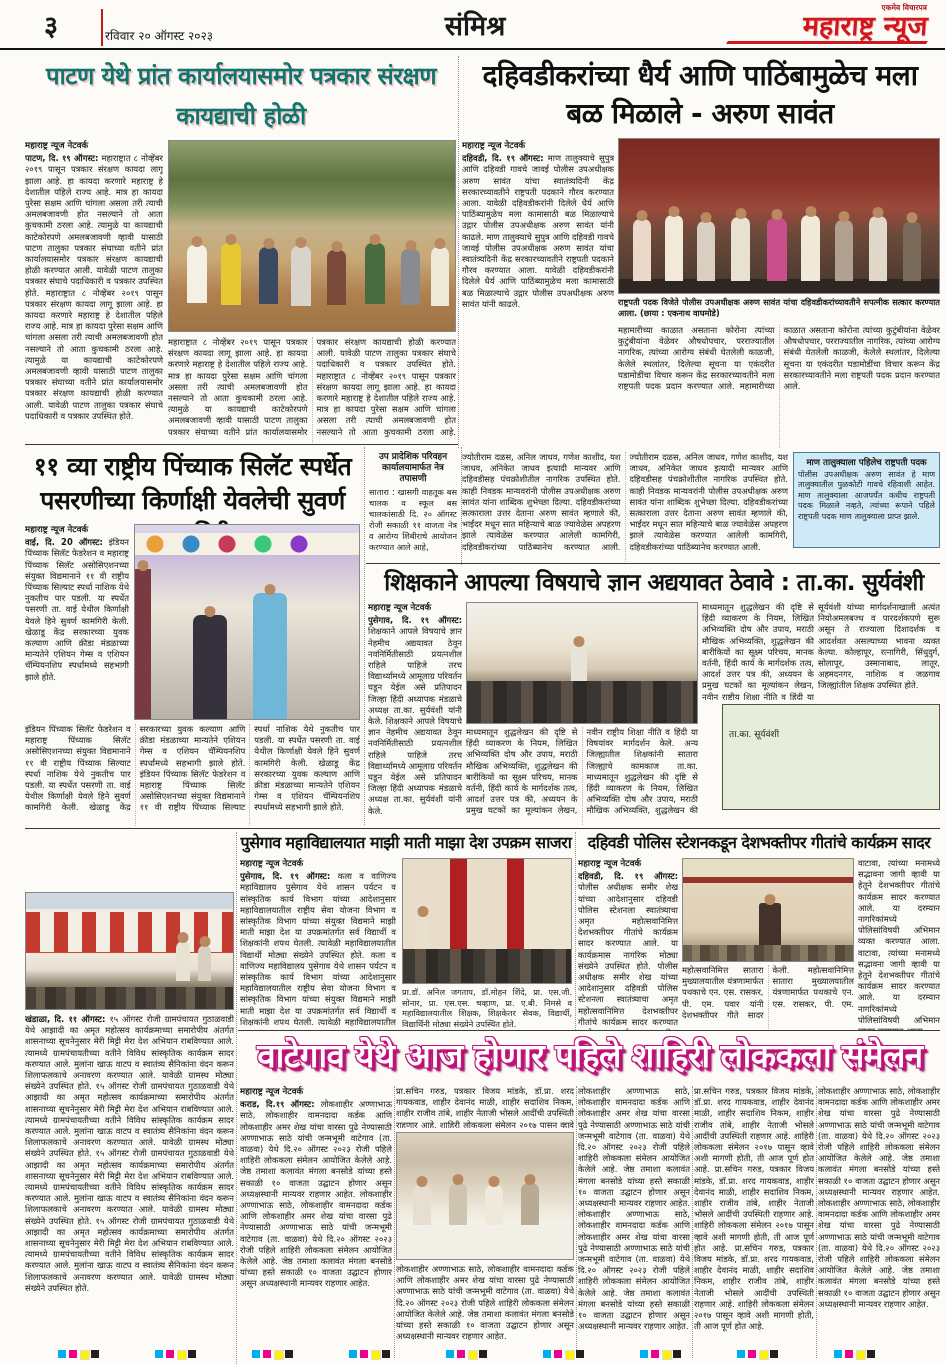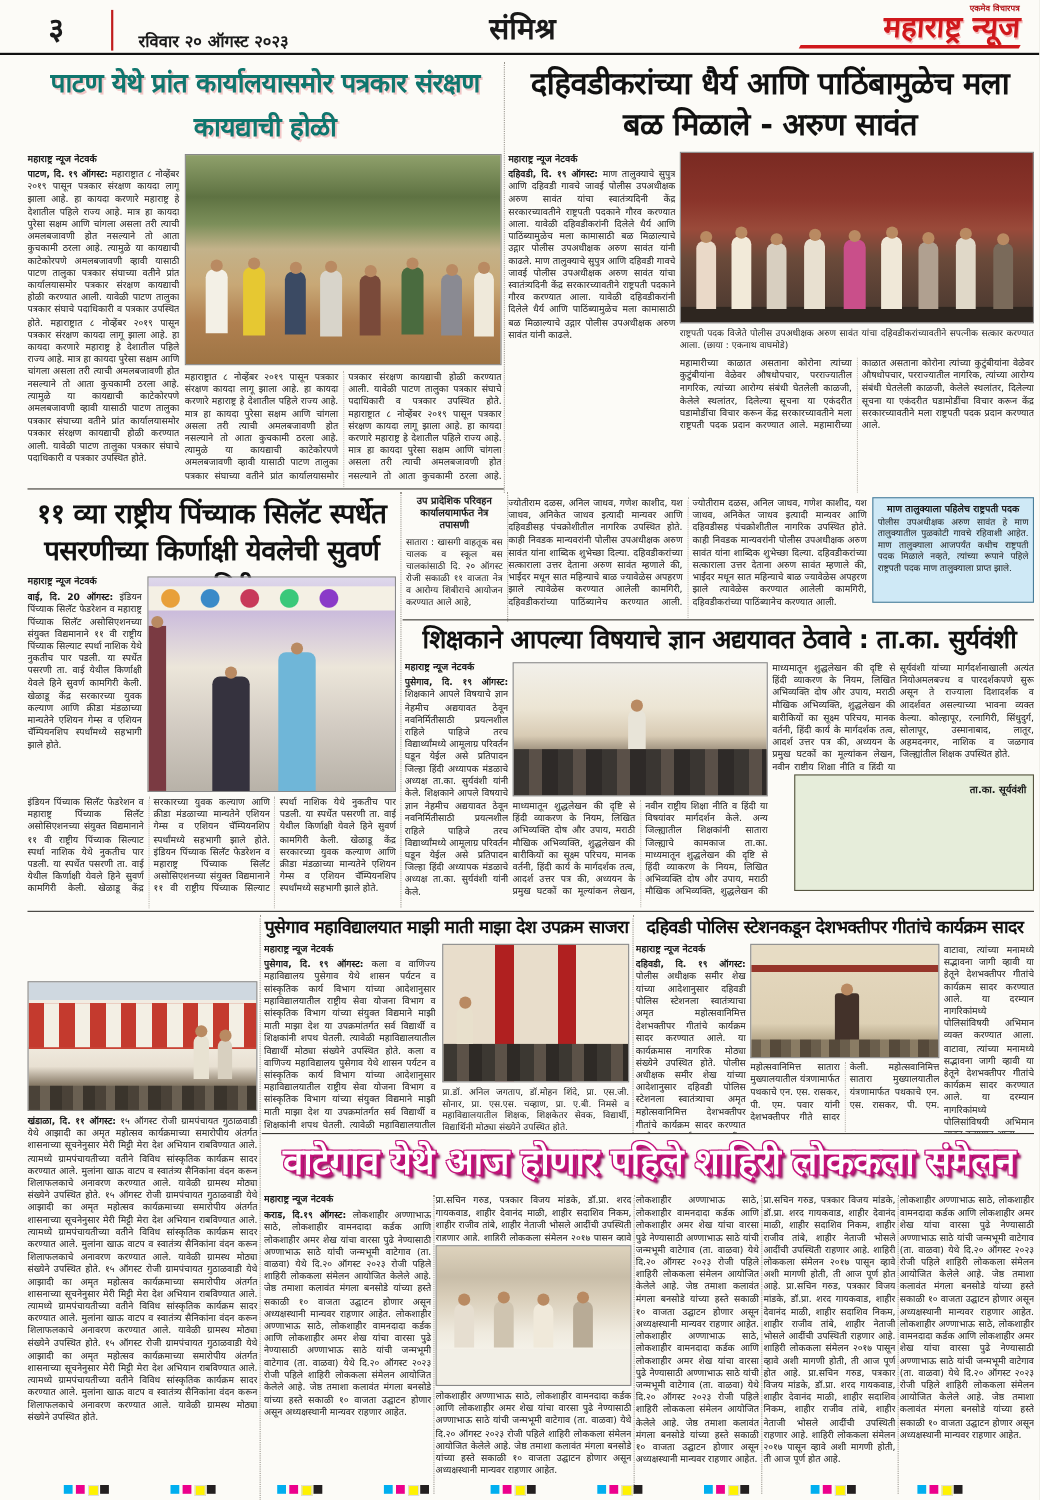--- a/index.html
+++ b/index.html
@@ -8,25 +8,25 @@
   
   .abs{position:absolute;}
   .hl{font-weight:800;text-align:center;letter-spacing:-0.5px;}
   .body-txt{font-size:8.4px;line-height:11.2px;text-align:justify;overflow:hidden;}
   .byline{font-weight:700;font-size:8.6px;margin:0 0 2px 0;}
   .dl{font-weight:700;}
   .cols2{column-count:2;column-gap:9px;column-rule:1px dotted #b9b5ad;}
   .cols3{column-count:3;column-gap:9px;column-rule:1px dotted #b9b5ad;}
   .vsep{position:absolute;width:0;border-left:1px dotted #9a968e;}
   .hrule{position:absolute;height:1px;background:#3a3833;}
-  .caption{font-size:8.2px;line-height:10.5px;font-weight:400;text-align:justify;overflow:hidden;}
+  .caption{font-size:8.2px;line-height:10.5px;font-weight:700;text-align:justify;overflow:hidden;}
   
   #pageno{left:44px;top:6px;font-size:27px;font-weight:800;}
   #hdr-vline{left:101px;top:9px;width:2px;height:37px;background:#c01c1c;}
-  #hdr-date{left:126px;top:27px;font-size:15px;font-weight:700;}
+  #hdr-date{left:105px;top:27px;font-size:12px;font-weight:400;}
   #hdr-section{left:330px;top:6px;width:290px;font-size:27px;font-weight:800;text-align:center;}
   #masthead{right:18px;top:2px;width:200px;text-align:right;}
   #masthead .tag{font-size:7.5px;font-weight:700;color:#b01418;display:block;}
   #masthead .ttl{font-size:27px;font-weight:800;color:#d0181c;line-height:28px;
                  text-shadow:1px 1px 0 #f3b9b9;display:inline-block;transform:skewX(-4deg);}
   #masthead .swoosh{display:block;height:3px;background:#d0181c;margin-top:1px;transform:skewX(-30deg);}
   #hdr-rule{top:48px;left:0;width:945px;height:2px;background:#111;}
   
   #a-head{left:25px;top:56px;width:432px;font-size:24px;line-height:40px;color:#0f766e;
           text-shadow:1.5px 1.5px 0 #f2c6c6;}
@@ -55,21 +55,21 @@
   #c-bottom{left:25px;top:724px;width:335px;height:102px;}
   
   #d-head{left:368px;top:567px;width:572px;font-size:23px;line-height:30px;color:#111;}
   #d-col{left:368px;top:602px;width:94px;height:222px;}
   #d-photo{left:466px;top:602px;width:232px;height:122px;}
   #d-colm{left:702px;top:602px;width:112px;height:98px;}
   #d-colr{left:818px;top:602px;width:122px;height:98px;}
   #d-green{left:722px;top:704px;width:218px;height:106px;background:#e6edda;border:1px solid #55543f;
            padding:4px 6px;box-sizing:border-box;}
   #d-green .b{font-size:8.6px;line-height:11.4px;text-align:justify;overflow:hidden;height:78px;}
-  #d-green .s{font-weight:700;font-size:9px;text-align:right;margin-top:2px;}
+  #d-green .s{font-weight:400;font-size:9px;text-align:left;margin-top:18px;}
   #d-bottom{left:466px;top:727px;width:232px;height:98px;}
   
   #e-head{left:25px;top:834px;width:209px;font-size:19px;line-height:26px;color:#111;}
   #e-photo{left:25px;top:892px;width:209px;height:118px;}
   #e-body{left:25px;top:1014px;width:209px;height:344px;}
   
   #f-head{left:240px;top:832px;width:332px;font-size:16px;line-height:21px;color:#111;}
   #f-col{left:240px;top:858px;width:156px;height:170px;}
   #f-photo{left:402px;top:858px;width:170px;height:126px;}
   #f-cap{left:402px;top:987px;width:170px;height:42px;font-weight:400;}

